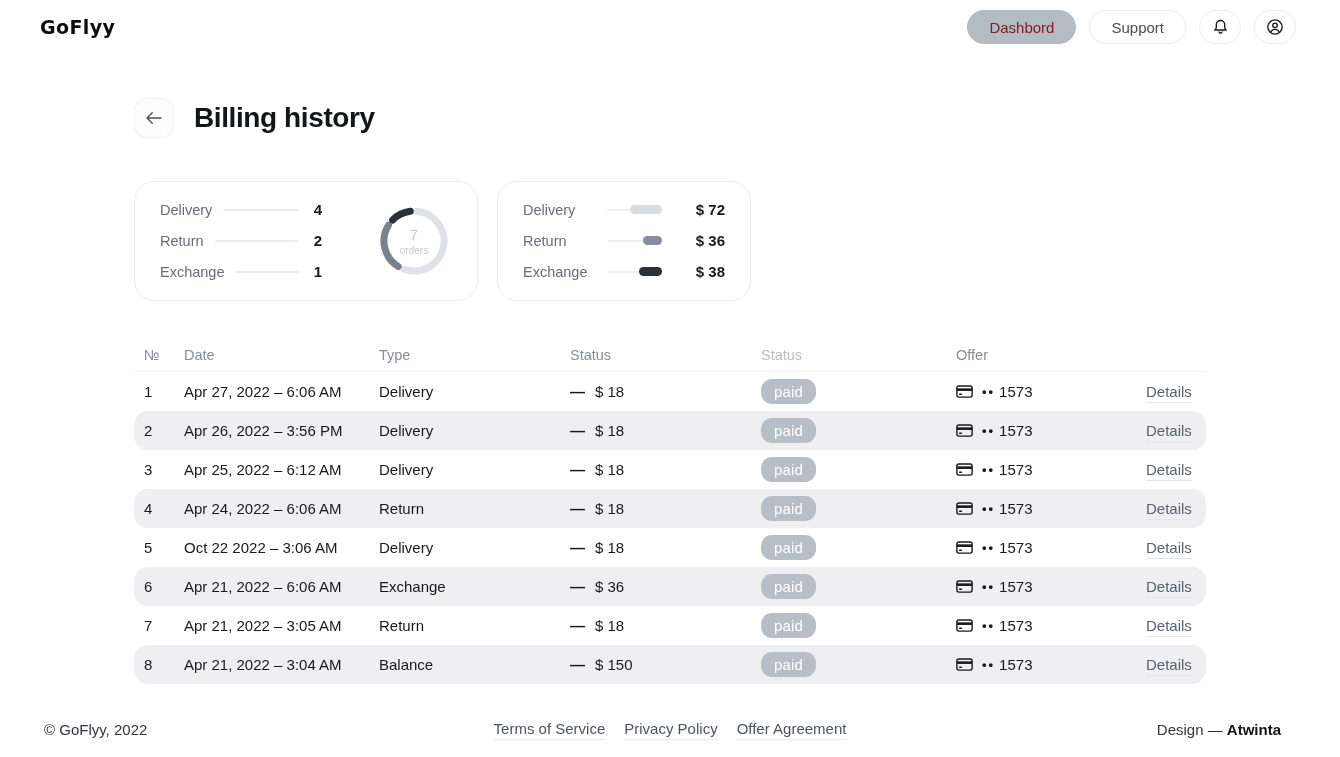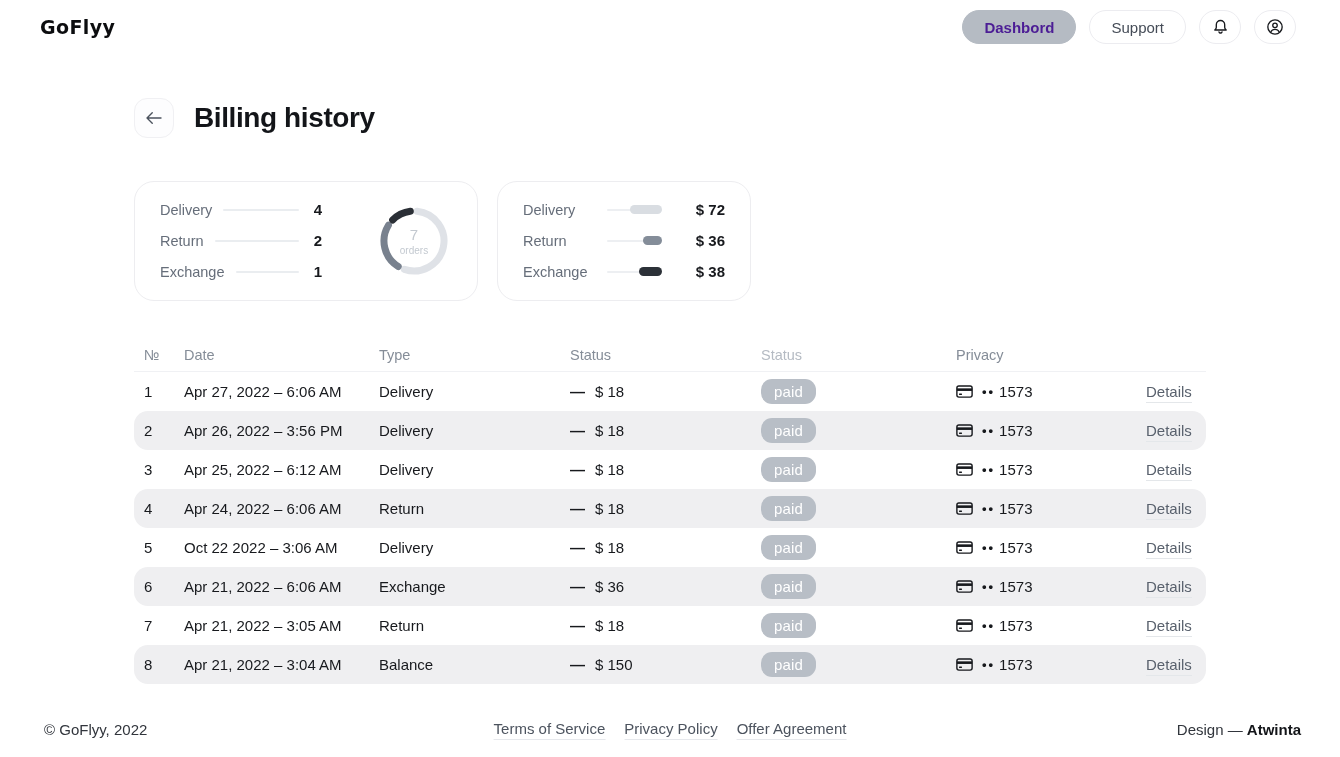--- a/index.html
+++ b/index.html
@@ -18,21 +18,21 @@
     font-family: "DejaVu Sans", sans-serif;
     font-weight: 800; font-size: 19px; letter-spacing: 0.4px; color: #0c0d0f;
   }
   .nav { display: flex; align-items: center; gap: 13px; }
   .pill {
     height: 34px; border-radius: 17px; border: 1px solid #ececf0;
     background: #ffffff; font-family: inherit; font-size: 15px;
     padding: 0 21px; color: #454c57; cursor: pointer;
     display: inline-flex; align-items: center; justify-content: center;
   }
-  .pill-active { background: #b5bbc3; border-color: #b5bbc3; color: #4c1d95; font-weight: 700; }
+  .pill-active { background: #b5bbc3; border-color: #b5bbc3; color: #7f1d1d; font-weight: 400; }
   .icon-pill { width: 42px; padding: 0; }
   
   .main { width: 1072px; margin: 0 auto; }
   .title-row { margin-top: 29px; display: flex; align-items: center; gap: 20px; }
   .back-btn {
     width: 40px; height: 40px; border-radius: 13px; border: 1px solid #f0f0f3;
     background: #fdfdfe; cursor: pointer; display: flex; align-items: center; justify-content: center;
   }
   .page-title { font-size: 28px; font-weight: 700; letter-spacing: -0.4px; color: #131519; }
   
@@ -78,21 +78,21 @@
   .dots { font-size: 13px; font-weight: 700; letter-spacing: 2px; margin-right: 4px; }
   .c-details { text-align: right; padding-right: 16px; }
   .details-link {
     color: #59616d; cursor: pointer;
     border-bottom: 1px solid #e4e7ea; padding-bottom: 2px;
   }
   
   .footer {
     position: absolute; left: 0; right: 0; bottom: 19px;
     display: flex; align-items: center; justify-content: space-between;
-    padding: 0 39px 0 44px; font-size: 15px; gap: 32px;
+    padding: 0 59px 0 44px; font-size: 15px; gap: 32px;
   }
   .copyright { color: #31353c; }
   .footer-links {
     position: absolute; left: 50%; transform: translateX(-50%);
     display: flex; gap: 19px;
   }
   .flink { color: #4c535e; cursor: pointer; border-bottom: 1px solid #e6e8ec; padding-bottom: 2px; }
   .design-credit { color: #31353c; }
   .design-name { font-weight: 700; color: #131519; cursor: pointer; }
 </style>
@@ -189,21 +189,21 @@
     </div>
   </section>
 
   <section class="table">
     <div class="thead">
       <span class="c c-num">№</span>
       <span class="c c-date">Date</span>
       <span class="c c-type">Type</span>
       <span class="c c-price">Status</span>
       <span class="c c-status">Status</span>
-      <span class="c c-method">Privacy</span>
+      <span class="c c-method">Offer</span>
       <span class="c c-details"></span>
     </div>
     <div id="table-body">
         <div class="trow">
     <span class="c c-num">1</span>
     <span class="c c-date">Apr 27, 2022 – 6:06 AM</span>
     <span class="c c-type">Delivery</span>
     <span class="c c-price">
       <span class="dash">—</span>
       <span class="pval">$ 18</span>

